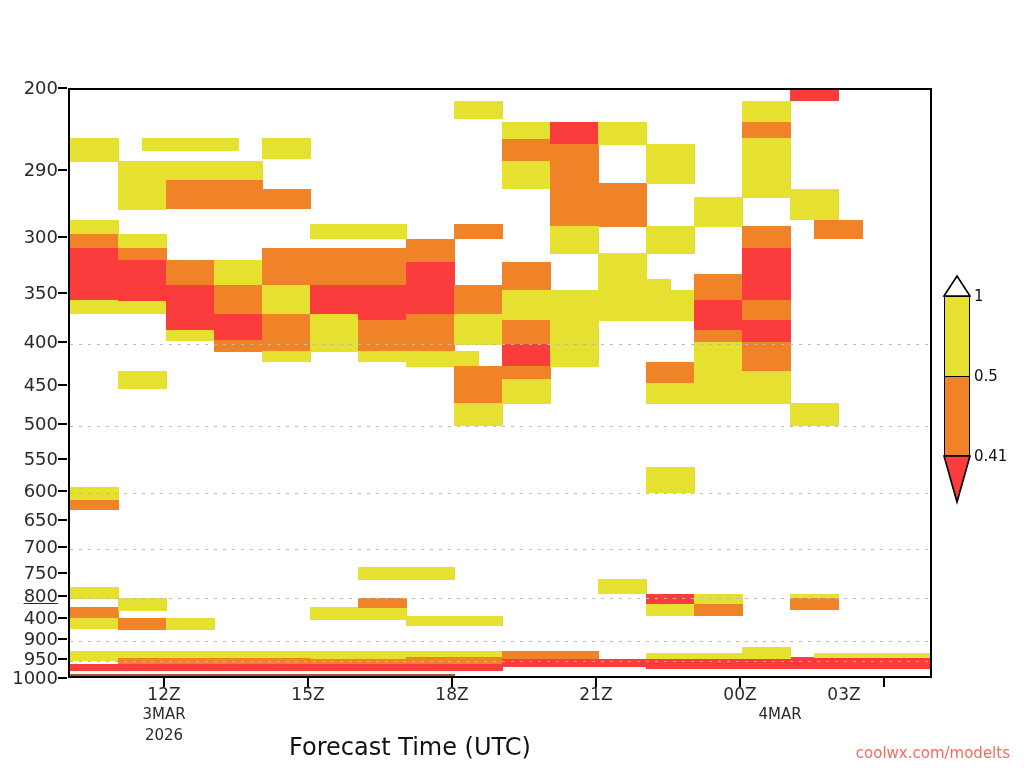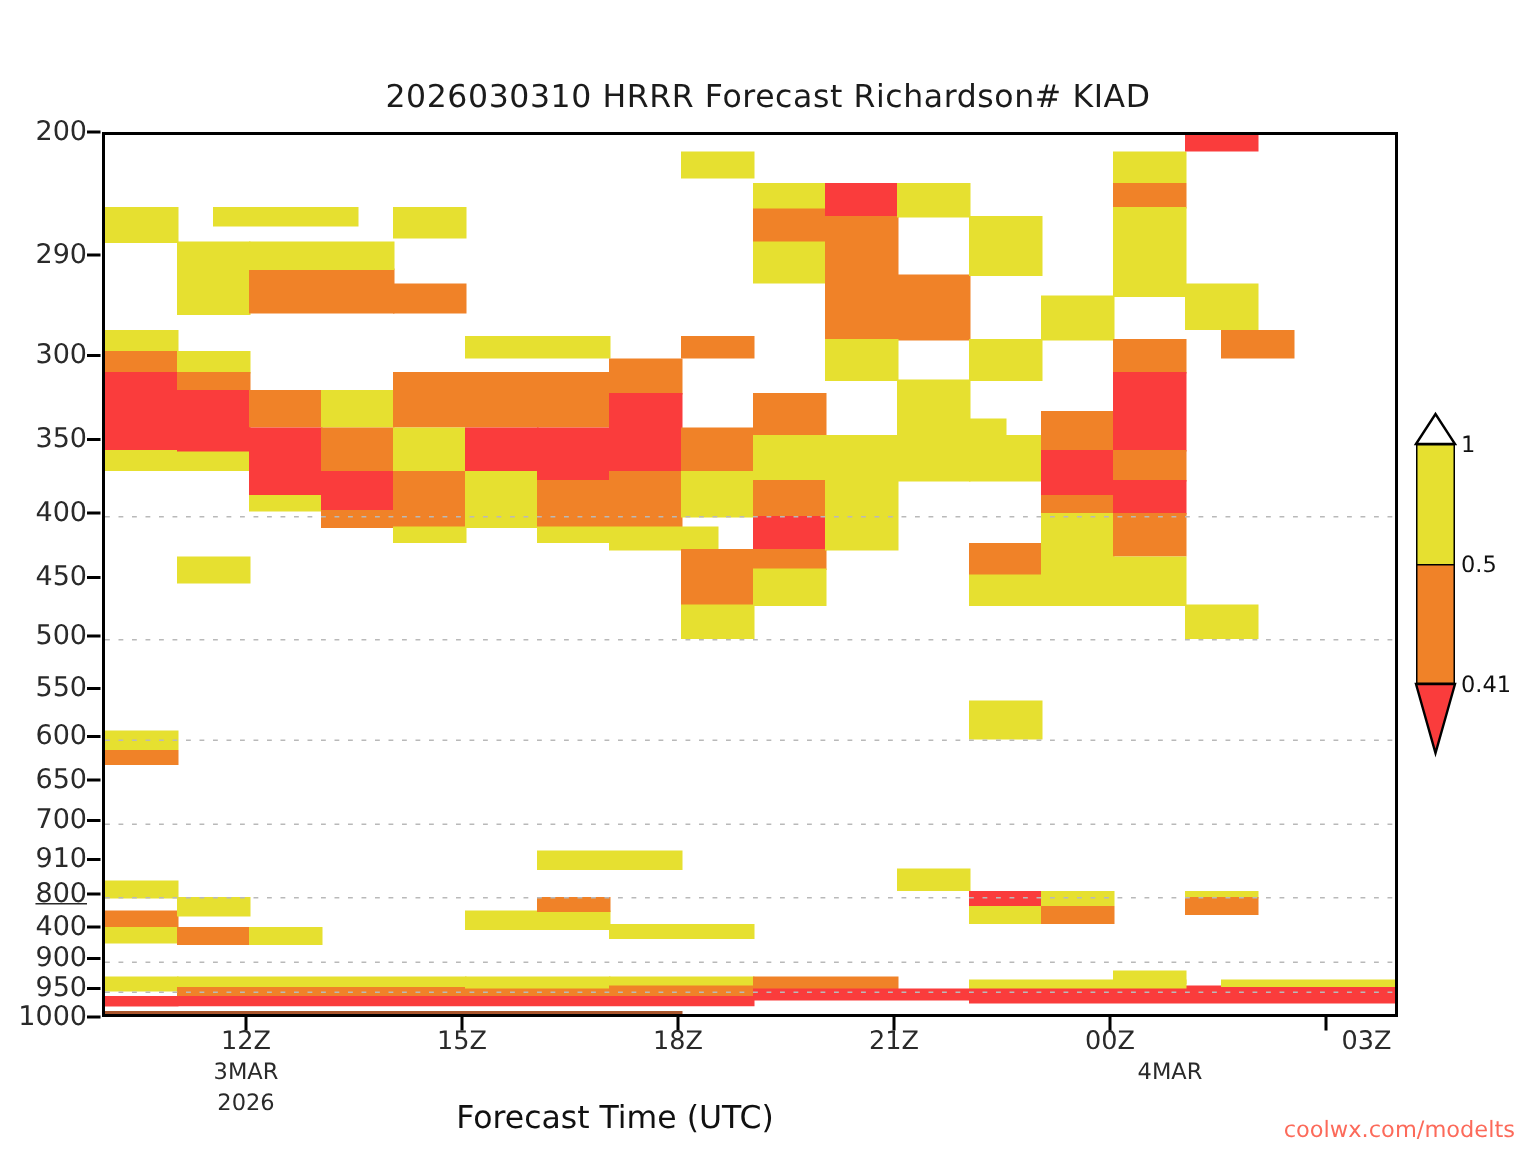--- a/index.html
+++ b/index.html
@@ -41,40 +41,39 @@
     transform:translateX(-50%);white-space:nowrap;
   }
   .xsub2{
     position:absolute;top:726px;font-size:15px;color:#2a2a2a;
     transform:translateX(-50%);white-space:nowrap;
   }
   .xtk{position:absolute;top:678px;width:2px;height:9px;background:#000;}
 
   .axis-title{
     position:absolute;left:150px;top:733px;width:520px;text-align:center;
-    font-size:21px;color:#111;white-space:nowrap;
+    font-size:24px;color:#111;white-space:nowrap;
   }
   .watermark{
     position:absolute;right:14px;top:744px;font-size:15px;color:#fc6a5a;
     white-space:nowrap;
   }
 
   
   #cbar{position:absolute;left:944px;top:296px;width:26px;height:160px;}
   .cseg{position:absolute;left:0;width:26px;box-sizing:border-box;
         border-left:1.6px solid #000;border-right:1.6px solid #000;}
   .cbtxt{position:absolute;left:30px;font-size:15px;color:#111;
          transform:translateY(-9px);white-space:nowrap;}
 </style>
 </head>
 <body>
 
 <div id="stage">
 
-  <div class="title">2026030310 HRRR Forecast Richardson# KIAD</div>
 
   <div id="plot">
     <div id="cells">
         <div class="cell" style="left: 0px; width: 48.5px; top: 48.0333px; height: 23.8574px; background: rgb(230, 224, 48);"></div>
         <div class="cell" style="left: 0px; width: 48.5px; top: 129.835px; height: 14.3828px; background: rgb(230, 224, 48);"></div>
         <div class="cell" style="left: 0px; width: 48.5px; top: 143.718px; height: 15.0683px; background: rgb(240, 130, 40);"></div>
         <div class="cell" style="left: 0px; width: 48.5px; top: 158.286px; height: 52.562px; background: rgb(250, 60, 60);"></div>
         <div class="cell" style="left: 0px; width: 96.5px; top: 210.348px; height: 13.6844px; background: rgb(230, 224, 48);"></div>
         <div class="cell" style="left: 48px; width: 48.5px; top: 71.3908px; height: 48.5069px; background: rgb(230, 224, 48);"></div>
         <div class="cell" style="left: 48px; width: 48.5px; top: 143.718px; height: 15.0683px; background: rgb(230, 224, 48);"></div>
@@ -225,21 +224,21 @@
       <div class="ylab" style="top: 423.901px;">500</div>
       <div class="ytk" style="top: 423.901px;"></div>
       <div class="ylab" style="top: 458.84px;">550</div>
       <div class="ytk" style="top: 458.84px;"></div>
       <div class="ylab" style="top: 490.738px;">600</div>
       <div class="ytk" style="top: 490.738px;"></div>
       <div class="ylab" style="top: 520.08px;">650</div>
       <div class="ytk" style="top: 520.08px;"></div>
       <div class="ylab" style="top: 547.247px;">700</div>
       <div class="ytk" style="top: 547.247px;"></div>
-      <div class="ylab" style="top: 572.539px;">910</div>
+      <div class="ylab" style="top: 572.539px;">750</div>
       <div class="ytk" style="top: 572.539px;"></div>
       <div class="ylab" style="top: 596.198px; text-decoration: underline;">800</div>
       <div class="ytk" style="top: 596.198px;"></div>
       <div class="ylab" style="top: 618.423px;">400</div>
       <div class="ytk" style="top: 618.423px;"></div>
       <div class="ylab" style="top: 639.376px;">900</div>
       <div class="ytk" style="top: 639.376px;"></div>
       <div class="ylab" style="top: 659.197px;">950</div>
       <div class="ytk" style="top: 659.197px;"></div>
       <div class="ylab" style="top: 678px;">1000</div>
@@ -253,21 +252,21 @@
       <div class="xtk" style="left: 307px;"></div>
       <div class="xlab" style="left: 308px;">15Z</div>
       <div class="xtk" style="left: 451px;"></div>
       <div class="xlab" style="left: 452px;">18Z</div>
       <div class="xtk" style="left: 595px;"></div>
       <div class="xlab" style="left: 596px;">21Z</div>
       <div class="xtk" style="left: 739px;"></div>
       <div class="xlab" style="left: 740px;">00Z</div>
       <div class="xsub" style="left: 780px;">4MAR</div>
       <div class="xtk" style="left: 883px;"></div>
-      <div class="xlab" style="left: 911px;">03Z</div>
+      <div class="xlab" style="left: 844px;">03Z</div>
     </div>
 
   <div class="axis-title">Forecast Time (UTC)</div>
   <div class="watermark">coolwx.com/modelts</div>
 
   <svg id="cbarcaps" style="position:absolute;left:944px;top:276px;width:26px;height:226px;overflow:visible">
     <polygon id="capTop" points="0,20 13,0 26,20" fill="#ffffff" stroke="#000" stroke-width="1.6"></polygon>
     <polygon id="capBot" points="0,180 26,180 13,226" fill="#fa3c3c" stroke="#000" stroke-width="1.6"></polygon>
   </svg>
   <div id="cbar">

